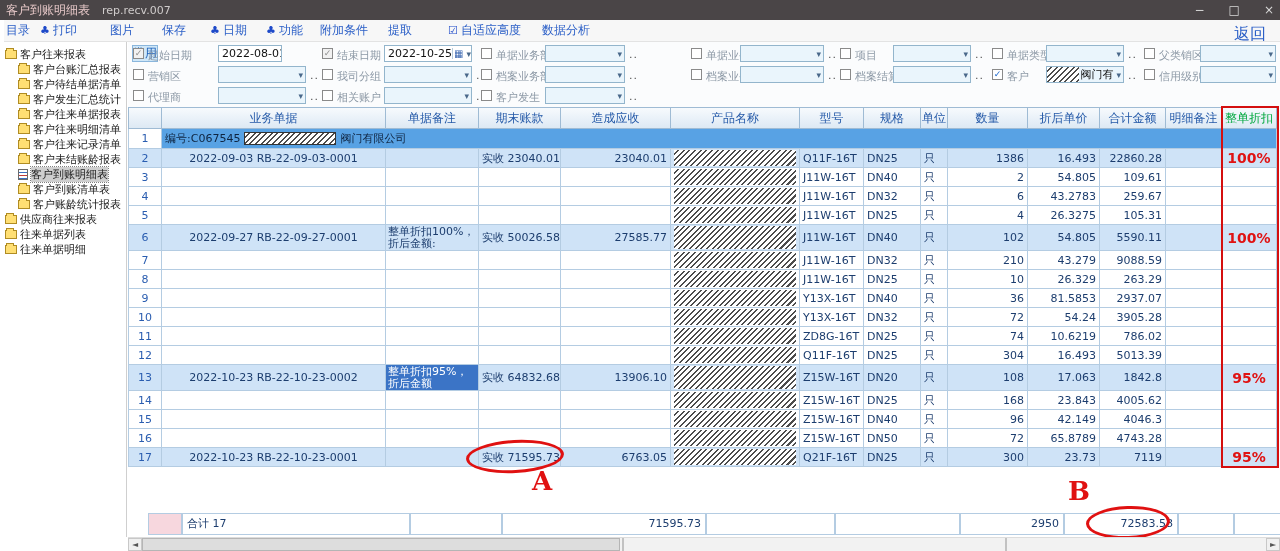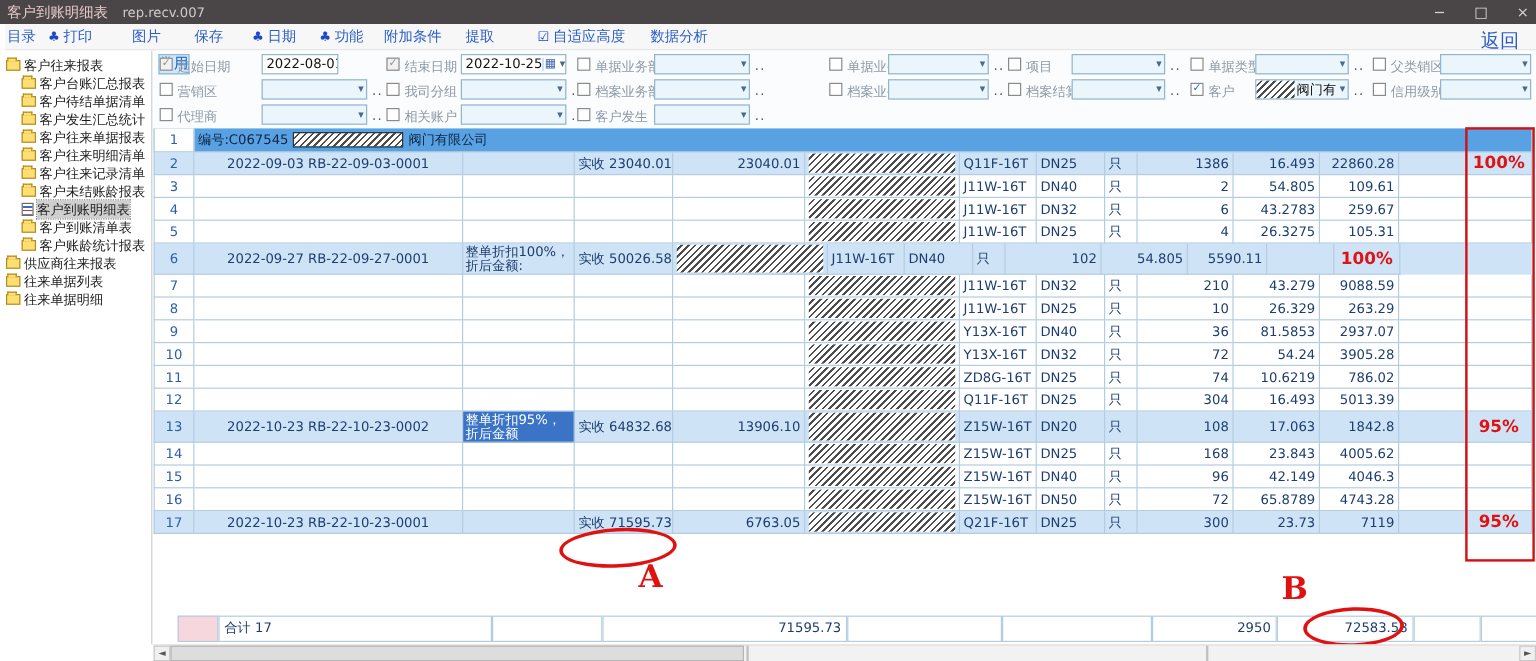--- a/index.html
+++ b/index.html
@@ -321,20 +321,36 @@
     <span class="cb" style="left: 353px; top: 48px;"></span>
     <span class="flabel" style="left: 368px; top: 48px;">客户发生</span>
     <div class="ffield" style="left: 417px; top: 45px; width: 80px;">
       <span class="hatchval"></span>
       <span class="arrow">▾</span>
     </div>
     <span class="dots" style="left: 501px; top: 48px;">..</span>
   </div>
 
 <div id="tbl">
+  <div class="thead">
+      <div class="th" style="width: 34px;"></div>
+      <div class="th" style="width: 224px;">业务单据</div>
+      <div class="th" style="width: 93px;">单据备注</div>
+      <div class="th" style="width: 82px;">期末账款</div>
+      <div class="th" style="width: 110px;">造成应收</div>
+      <div class="th" style="width: 129px;">产品名称</div>
+      <div class="th" style="width: 64px;">型号</div>
+      <div class="th" style="width: 57px;">规格</div>
+      <div class="th" style="width: 27px;">单位</div>
+      <div class="th" style="width: 80px;">数量</div>
+      <div class="th" style="width: 72px;">折后单价</div>
+      <div class="th" style="width: 66px;">合计金额</div>
+      <div class="th" style="width: 56px;">明细备注</div>
+      <div class="th green" style="width: 55px;">整单折扣</div>
+    </div>
   <div class="tbody">
       <div class="trow customer" style="height: 20px;">
         <div class="td seqcell c" style="width: 34px;">1</div>
         <div class="td custtext" style="width: 1115px;">
           <span>编号:C067545</span>
           <span class="inline-hatch"></span>
           <span>阀门有限公司</span>
         </div>
       </div>
       <div class="trow doc" style="height: 19px;">
@@ -407,20 +423,21 @@
         <div class="td r" style="width: 72px;">26.3275</div>
         <div class="td r" style="width: 66px;">105.31</div>
         <div class="td" style="width: 56px;"></div>
         <div class="td c disccell" style="width: 55px;"></div>
       </div>
       <div class="trow doc" style="height: 26px;">
         <div class="td c seqcell" style="width: 34px;">6</div>
         <div class="td c" style="width: 224px;">2022-09-27 RB-22-09-27-0001</div>
         <div class="td remark2" style="width: 93px;">整单折扣100%，折后金额: 27585.77</div>
         <div class="td" style="width: 82px;">实收 50026.58</div>
+        <div class="td r" style="width: 110px;">27585.77</div>
         <div class="td c" style="width: 129px;">
           <span class="hatchbox"></span>
         </div>
         <div class="td" style="width: 64px;">J11W-16T</div>
         <div class="td" style="width: 57px;">DN40</div>
         <div class="td" style="width: 27px;">只</div>
         <div class="td r" style="width: 80px;">102</div>
         <div class="td r" style="width: 72px;">54.805</div>
         <div class="td r" style="width: 66px;">5590.11</div>
         <div class="td" style="width: 56px;"></div>

